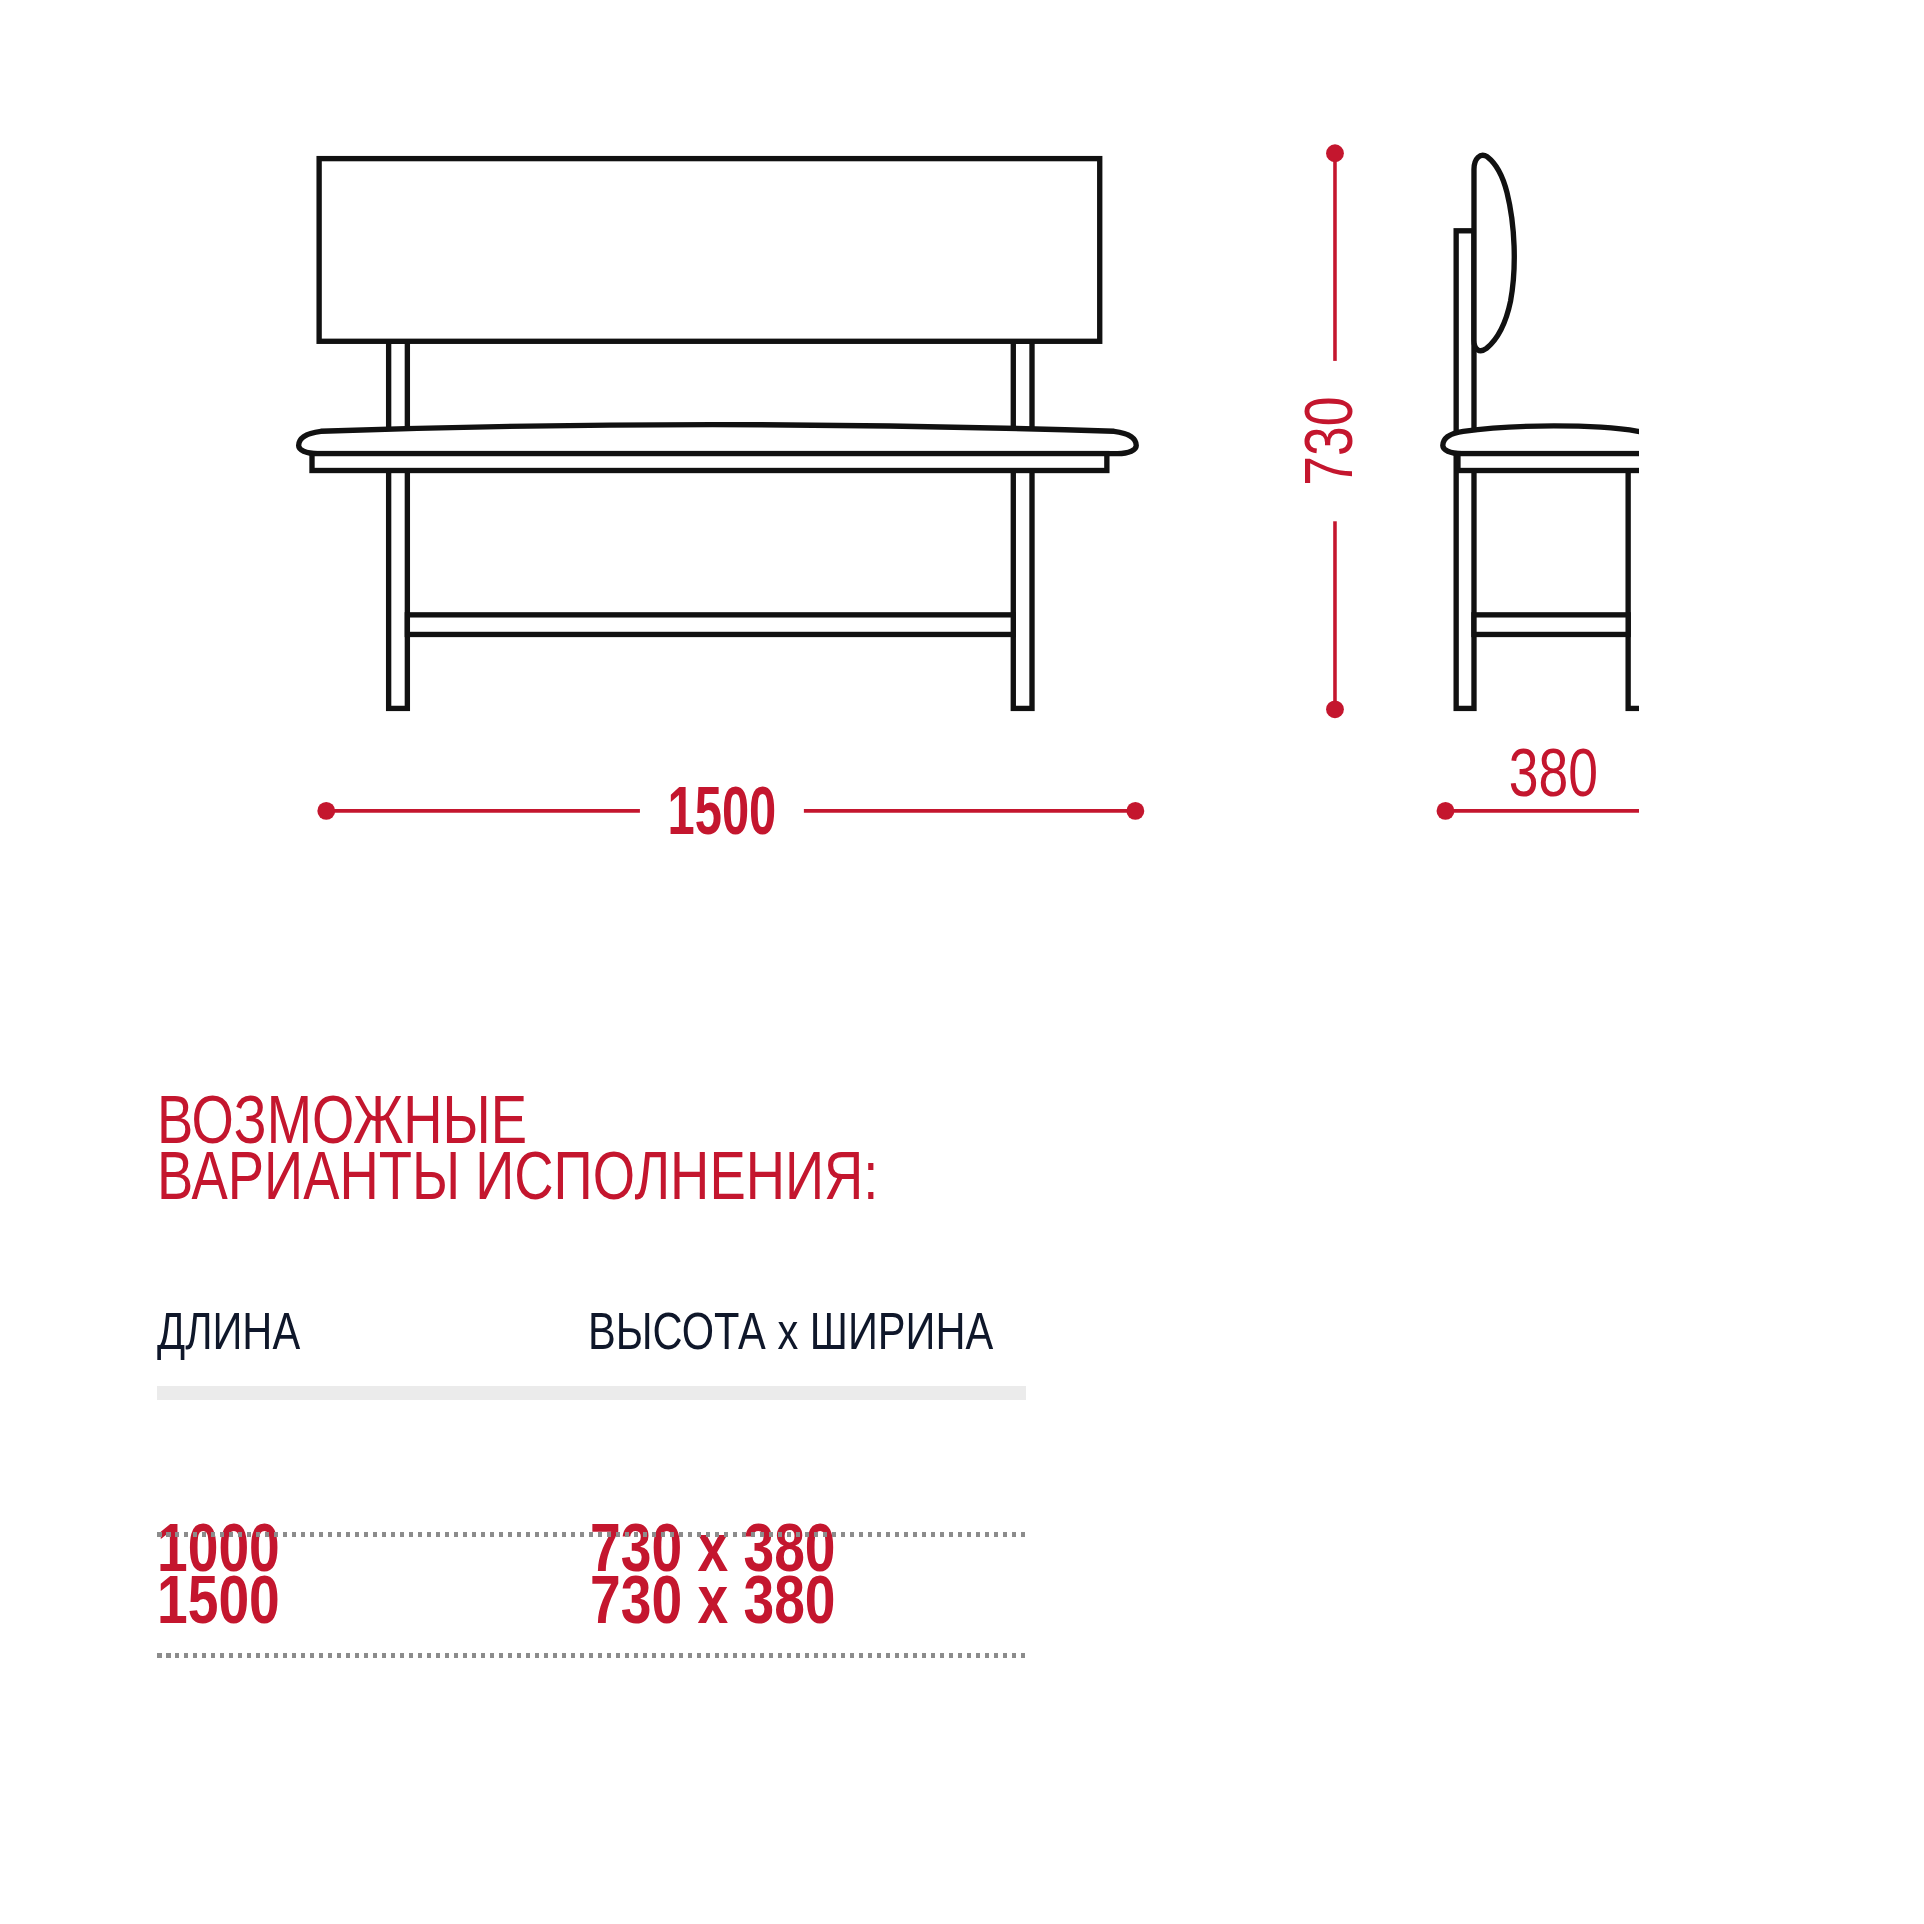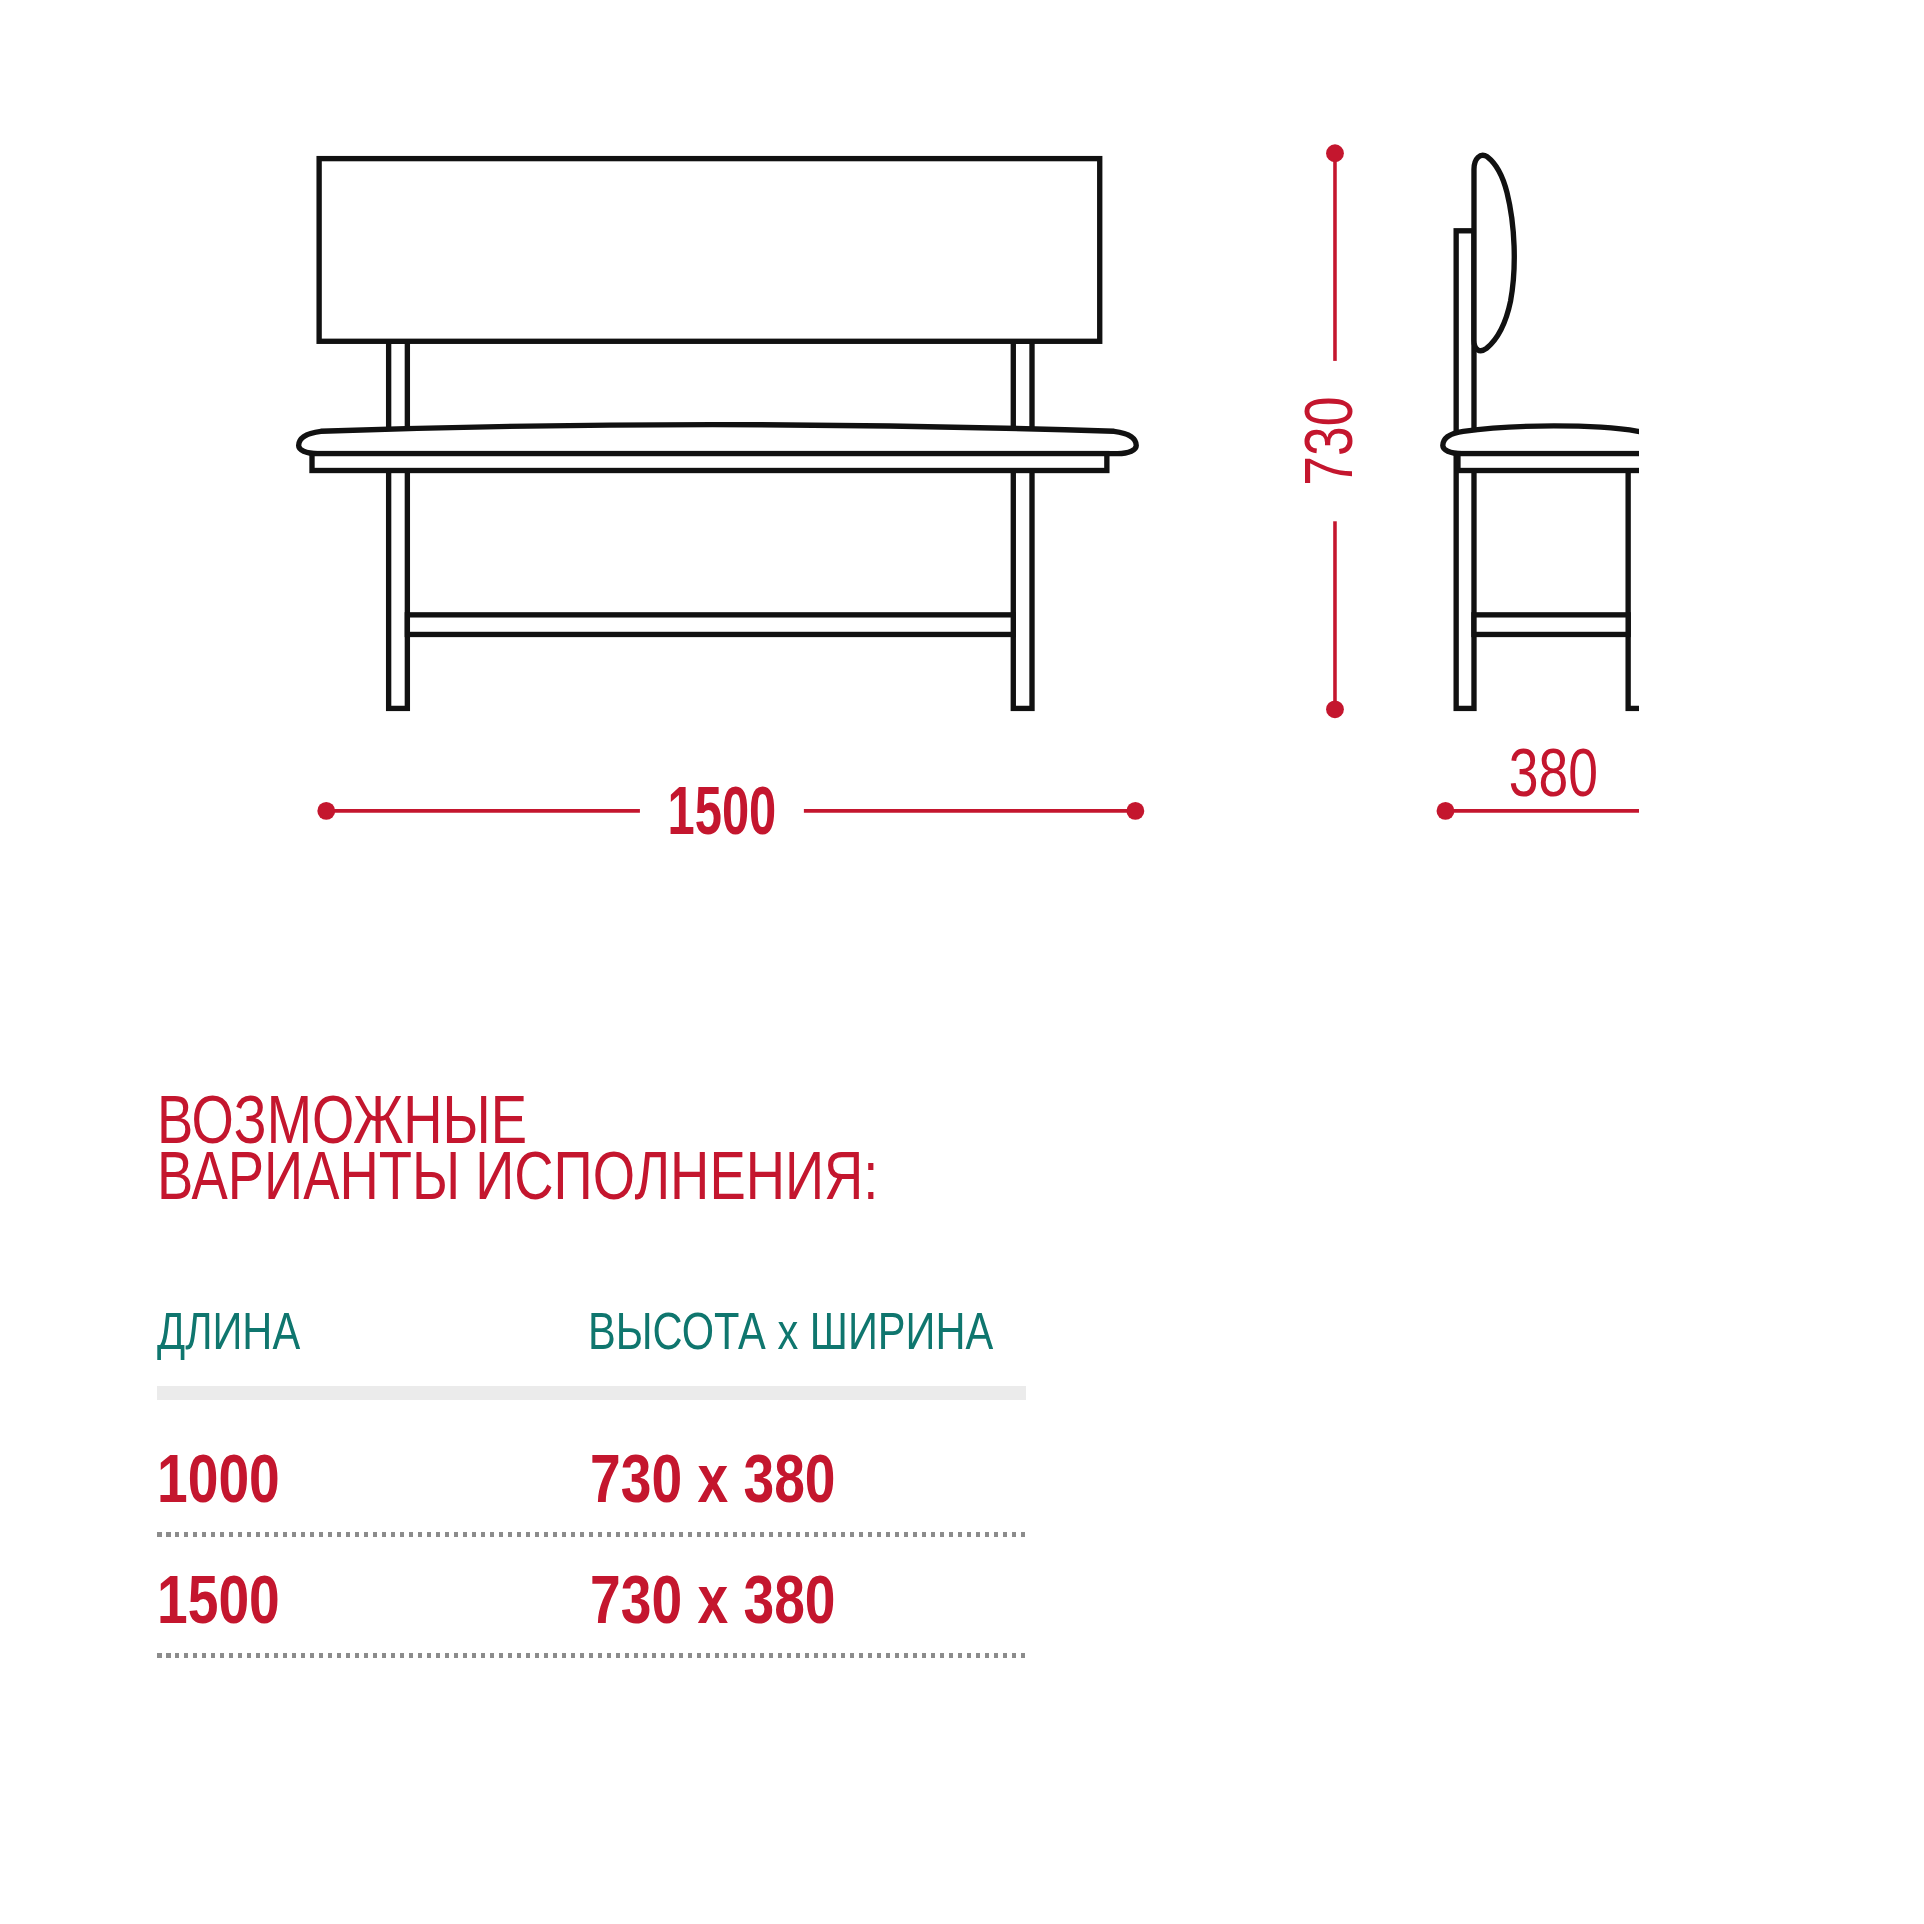--- a/index.html
+++ b/index.html
@@ -32,21 +32,21 @@
   .heading {
     left: 157px;
     top: 1091px;
     color: #c4162e;
     font-size: 68px;
     line-height: 56px;
     font-weight: 400;
   }
   .table-header {
     top: 1305px;
-    color: #0f766e;
+    color: #0f172a;
     font-size: 52px;
     line-height: 52px;
     font-weight: 400;
   }
   .th-length { left: 157px; }
   .th-size   { left: 588px; }
 
   .gray-bar {
     left: 157px;
     top: 1386px;
@@ -55,21 +55,21 @@
     background: #ebebeb;
   }
 
   .row-text {
     color: #c4162e;
     font-size: 69px;
     line-height: 69px;
   }
   .row-length { left: 157px; font-weight: 700; }
   .row-size   { left: 590px; font-weight: 700; }
-  .row-y1 { top: 1444px; }
+  .row-y1 { top: 1513px; }
   .row-y2 { top: 1565px; }
 
   .dotted-sep {
     left: 157px;
     width: 869px;
     height: 4.5px;
     background-image: repeating-linear-gradient(to right, #8c8c8c 0 4.5px, transparent 4.5px 9px);
   }
   .sep-y1 { top: 1532px; }
   .sep-y2 { top: 1653px; }

